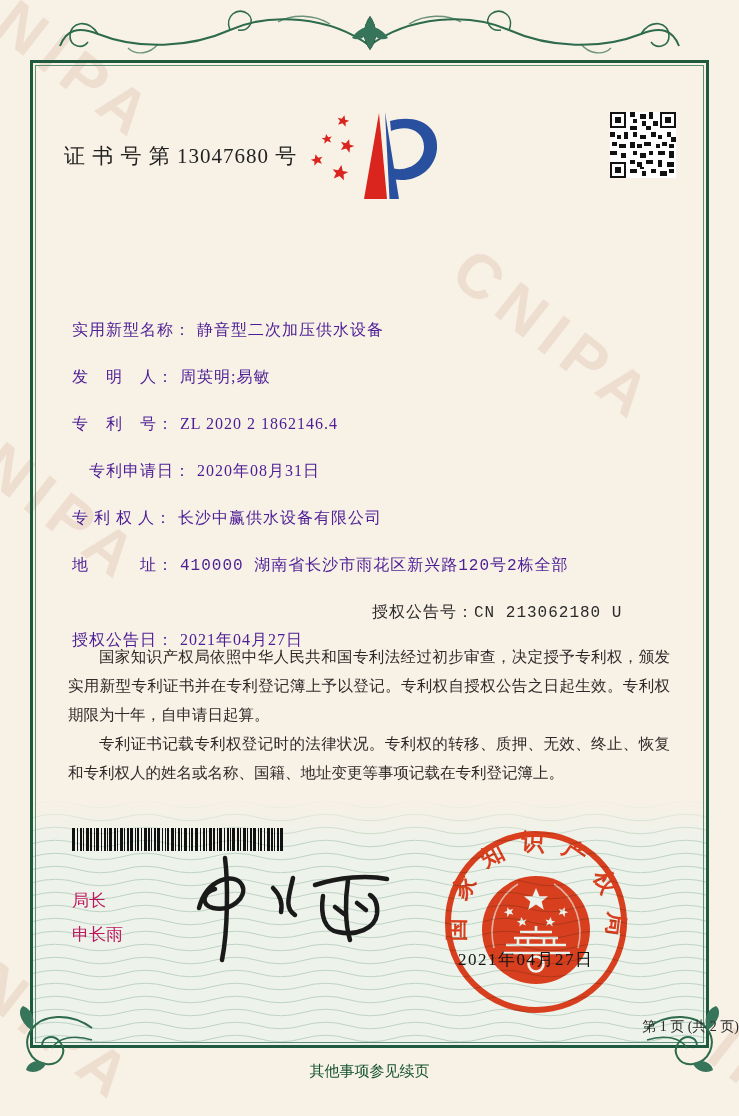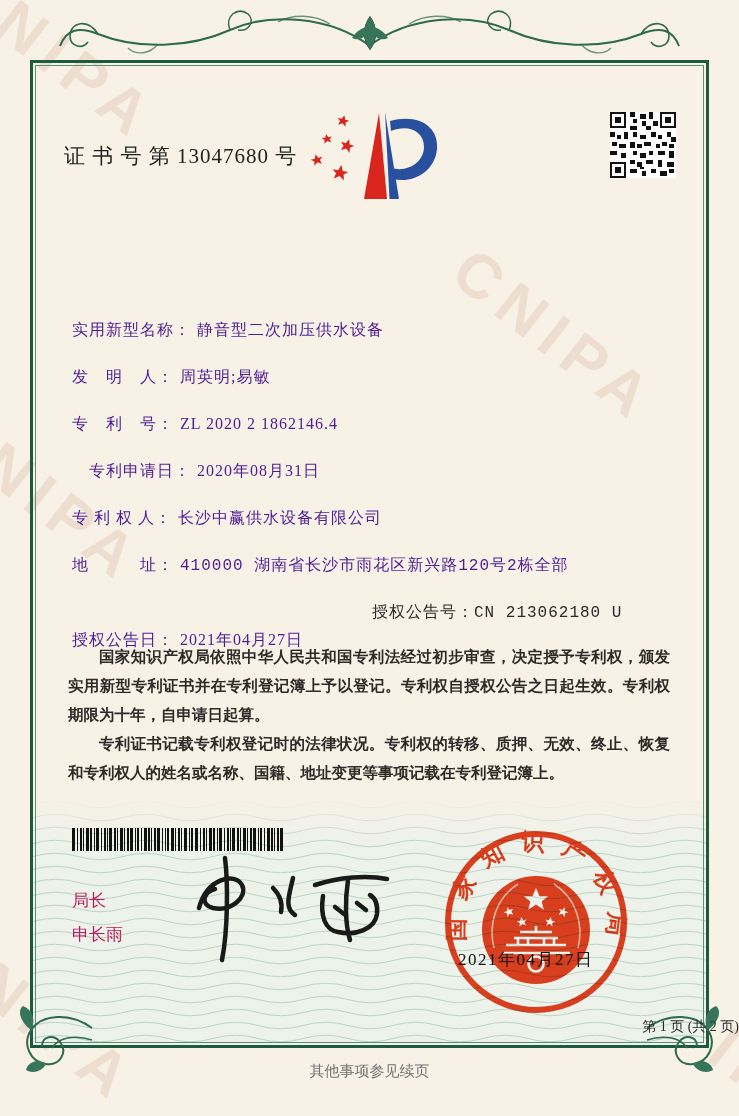--- a/index.html
+++ b/index.html
@@ -18,31 +18,31 @@
   .logo{position:absolute;left:298px;top:100px;z-index:3;}
   .qr{position:absolute;left:610px;top:112px;z-index:3;}
   .title{position:absolute;left:0;top:212px;width:100%;text-align:center;margin:0;
          font-size:42px;font-weight:700;letter-spacing:8px;color:#1a1a1a;z-index:3;}
   .row{position:absolute;left:72px;font-size:16px;letter-spacing:1px;z-index:3;
        white-space:nowrap;color:#4c1d95;}
   .row .val{margin-left:6px;}
   .row2{position:absolute;left:372px;font-size:16px;letter-spacing:1px;z-index:3;white-space:nowrap;color:#2b2b2b;}
   .bodytext{position:absolute;left:68px;top:642px;width:602px;z-index:3;
             font-size:15.5px;line-height:29px;text-align:justify;color:#2e2a28;}
-  .bodytext p{margin:0;text-indent:2em;font-weight:bold;}
+  .bodytext p{margin:0;text-indent:2em;}
   .barcode{position:absolute;left:70px;top:828px;z-index:3;}
   .signer{position:absolute;left:72px;top:884px;z-index:3;font-size:17px;line-height:34px;color:#be185d;}
   .sig{position:absolute;left:185px;top:852px;z-index:3;}
   .seal{position:absolute;left:440px;top:826px;z-index:4;mix-blend-mode:multiply;opacity:.93;}
   .seal-date{position:absolute;left:458px;top:948px;z-index:5;font-size:17px;
              letter-spacing:1.5px;color:#141414;white-space:nowrap;}
   .page-info{position:absolute;left:0;top:1018px;width:100%;text-align:right;
              font-size:14px;z-index:3;color:#2b2b2b;}
   .cont-note{position:absolute;left:0;top:1062px;width:100%;text-align:center;
-             font-size:15px;z-index:3;color:#737373;}
+             font-size:15px;z-index:3;color:#14532d;}
   .ornament-top{position:absolute;left:30px;top:4px;z-index:3;}
   .corner{position:absolute;z-index:3;}
   .corner.bl{left:14px;top:1004px;}
   .corner.br{right:14px;top:1004px;transform:scaleX(-1);}
 </style>
 </head>
 <body>
 
 <div class="page">
 

